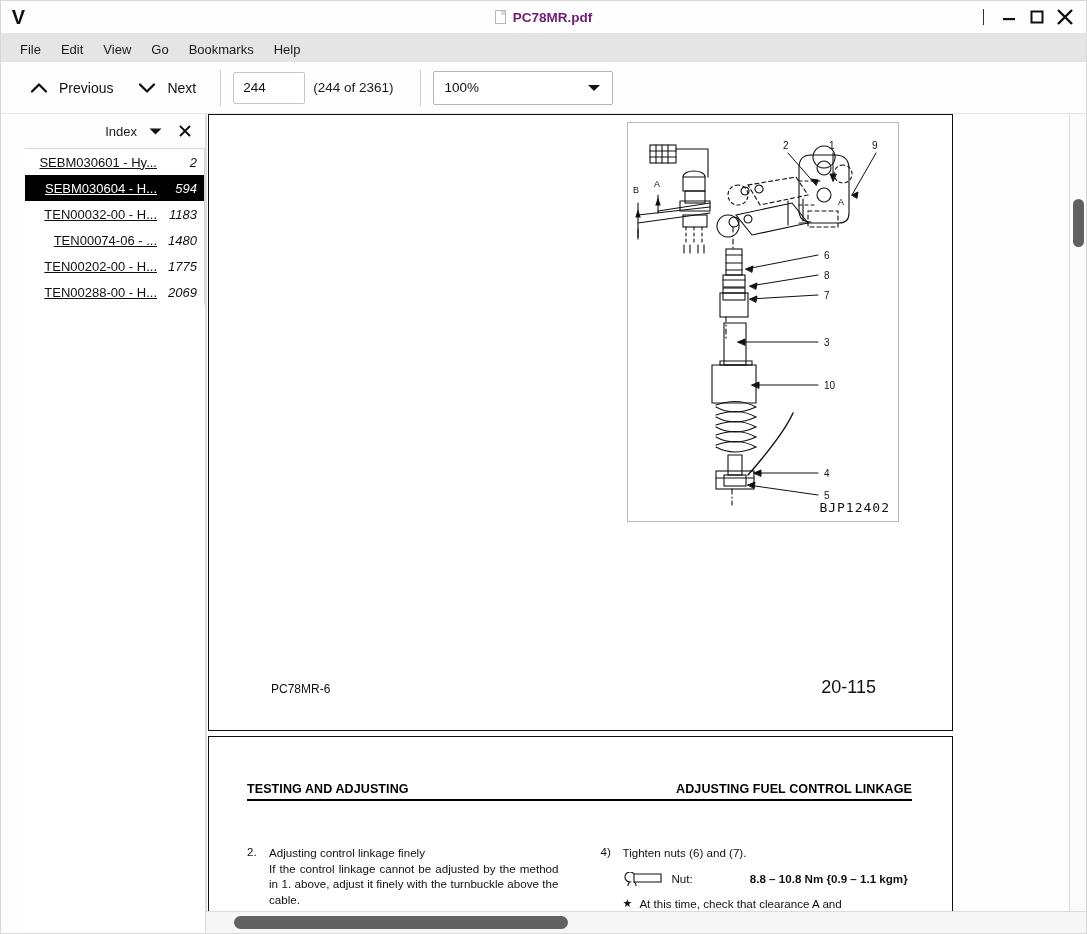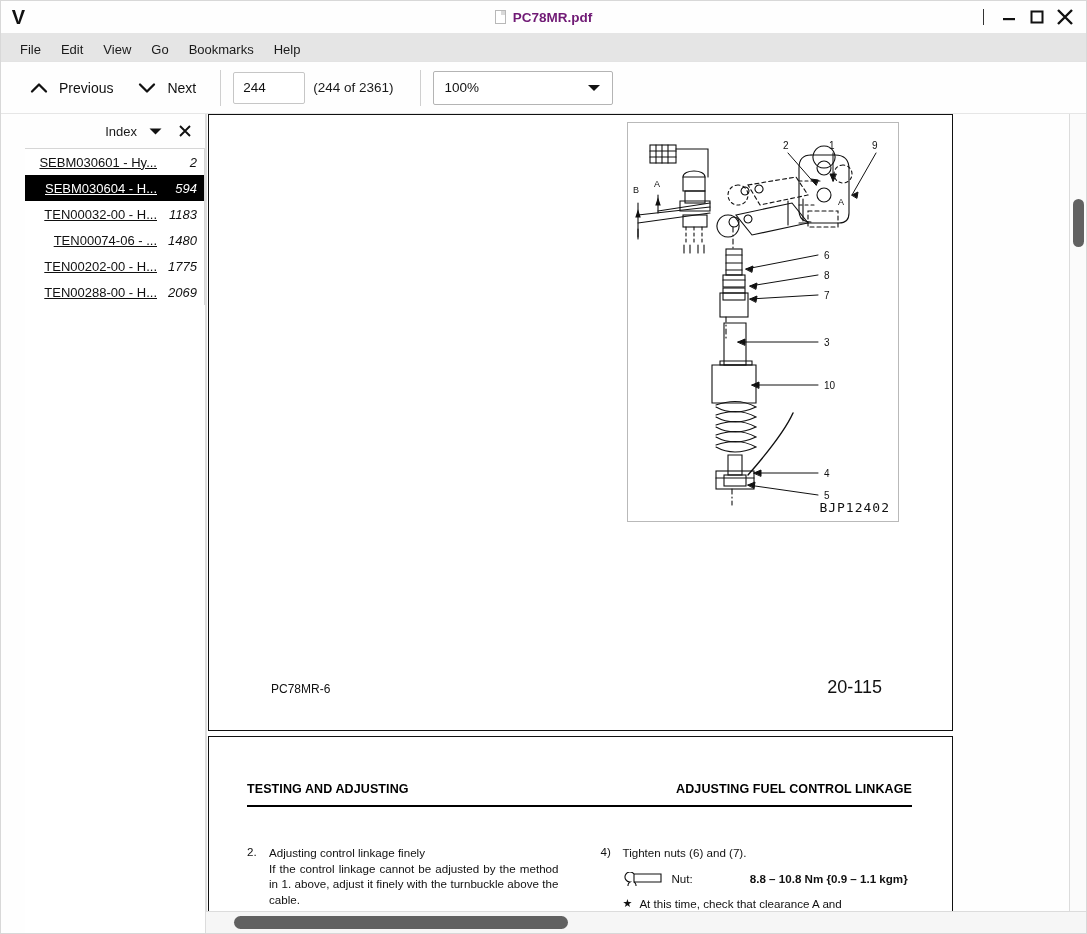--- a/index.html
+++ b/index.html
@@ -184,34 +184,34 @@
     position: absolute; left: 418px; top: 7px;
     width: 272px; height: 400px;
     border: 1px solid #b9b9b9; background: #fff;
   }
   .figcode {
     position: absolute; right: 8px; bottom: 6px;
     font-size: 13px; font-family: "DejaVu Sans Mono", monospace;
     letter-spacing: 1px; color: #111;
   }
   .p1-foot {
-    position: absolute; left: 0; right: 8px; bottom: 32px;
+    position: absolute; left: 0; right: 14px; bottom: 32px;
     display: flex; align-items: baseline;
     padding: 0 62px 0 62px;
     margin-top: 32px;
   }
   .p1-model { font-size: 12px; color: #111; }
   .p1-pageno {
     margin-left: auto; font-size: 18px; font-weight: 400; color: #111;
   }
 
   
   .p2-headrow {
     position: absolute; left: 38px; right: 40px; top: 45px;
-    display: flex; border-bottom: 2px solid #000; padding-bottom: 9px; text-align: center;
+    display: flex; border-bottom: 2px solid #000; padding-bottom: 3px; text-align: center;
   }
   .p2-h {
     font-size: 12.5px; font-weight: 700; color: #000;
     letter-spacing: 0.1px;
   }
   .p2-h.right { margin-left: auto; }
   .p2-cols {
     position: absolute; left: 38px; right: 40px; top: 108px;
     display: flex; gap: 42px;
   }

